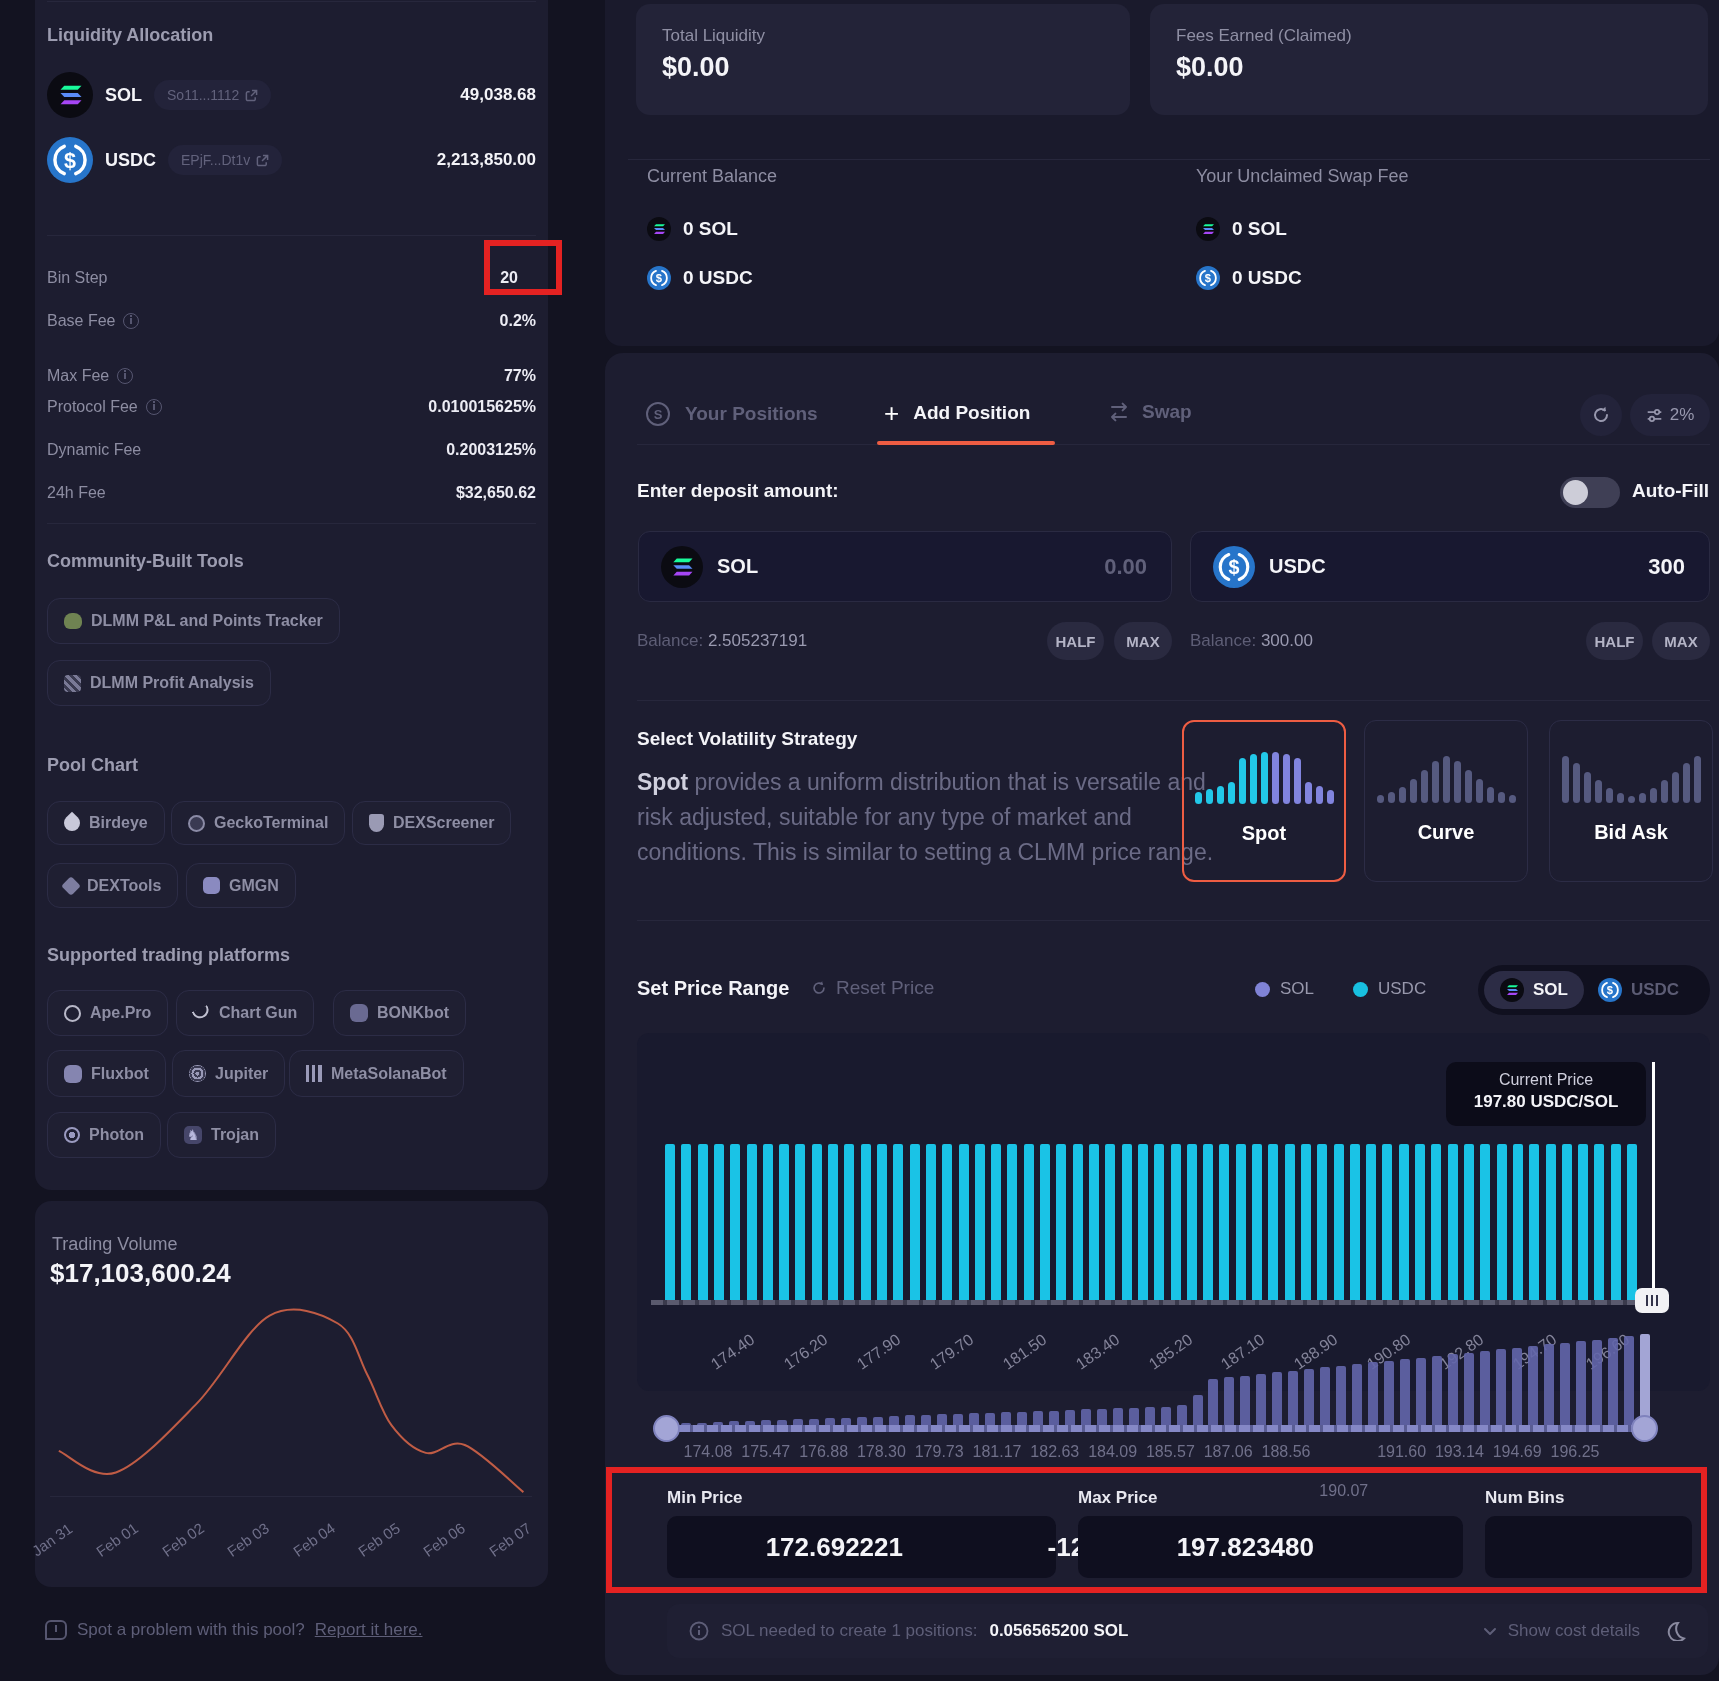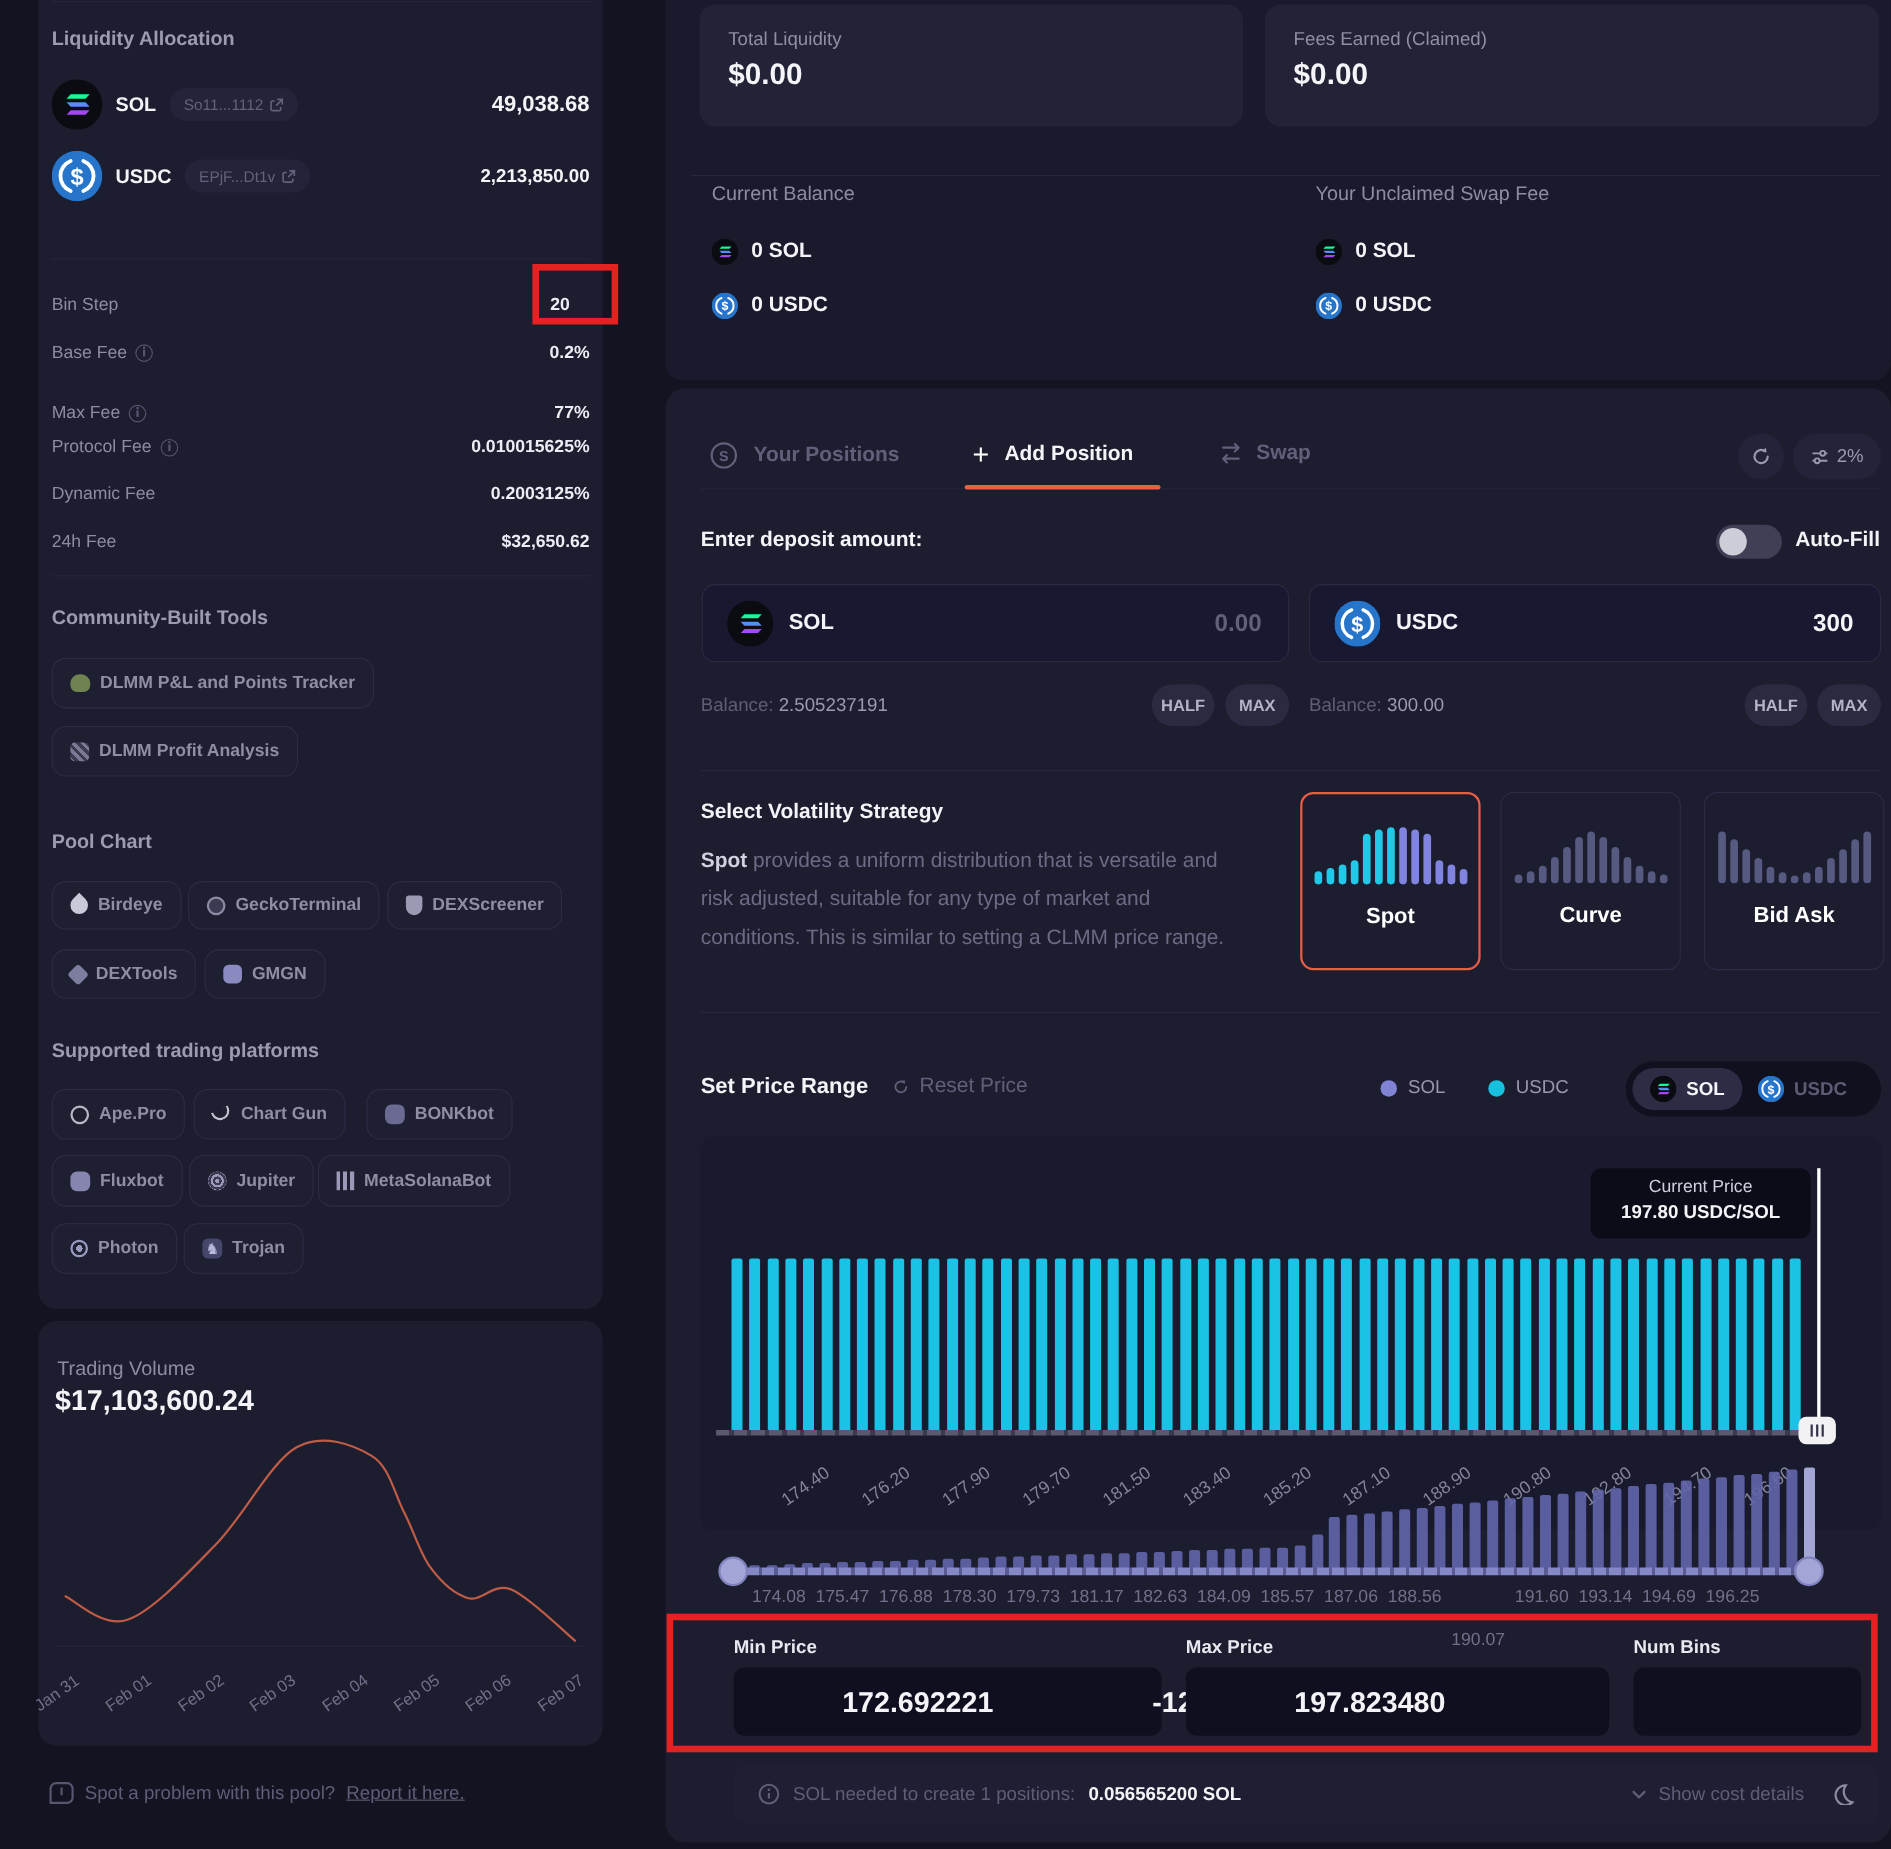--- a/index.html
+++ b/index.html
@@ -108,21 +108,21 @@
       <svg class="ico" width="46" height="46">
           <use href="#ic-sol"></use>
         </svg>
       <span class="b w" style="font-size:18px;">SOL</span>
       <span class="pill">
         <span>So11...1112</span>
         <svg class="ico" width="13" height="13" color="#62627c">
             <use href="#ic-ext"></use>
           </svg>
       </span>
-      <span class="b w" style="margin-left:auto;font-size:20px;">49,038.68</span>
+      <span class="b w" style="margin-left:auto;font-size:17px;">49,038.68</span>
     </div>
 
     <div class="p tok-row" style="left:12px;top:153px;width:489px;">
       <svg class="ico" width="46" height="46">
           <use href="#ic-usdc"></use>
         </svg>
       <span class="b w" style="font-size:18px;">USDC</span>
       <span class="pill">
         <span>EPjF...Dt1v</span>
         <svg class="ico" width="13" height="13" color="#62627c">
@@ -368,21 +368,21 @@
     <div class="p" style="left:585px;top:278px;font-size:17px;color:#5e5e76;">
       <span>Balance:</span>
       <span style="color:#9a9ab0;">300.00</span>
     </div>
     <button class="halfmax p" style="left:981px;top:269px;width:57px;height:38px;border:0;">HALF</button>
     <button class="halfmax p" style="left:1047px;top:269px;width:58px;height:38px;border:0;">MAX</button>
 
     <div class="divider p" style="left:32px;top:347px;width:1073px;"></div>
 
     <div class="p b w" style="left:32px;top:375px;font-size:19px;">Select Volatility Strategy</div>
-    <div class="p" style="left:32px;top:412px;width:700px;font-size:19px;line-height:35px;color:#6b6b86;">
+    <div class="p" style="left:32px;top:412px;width:700px;font-size:23px;line-height:35px;color:#6b6b86;">
       <span style="color:#d0d0de;font-weight:700;">Spot</span><span> provides a uniform distribution that is versatile and</span><br>
       <span>risk adjusted, suitable for any type of market and</span><br>
       <span>conditions. This is similar to setting a CLMM price range.</span>
     </div>
 
     <div class="p scard sel" style="left:577px;top:367px;width:164px;height:162px;">
       <div class="sbars" id="sb0" style="margin-top:26px;">
           <i style="height: 12px; background: rgb(34, 200, 232);"></i>
           <i style="height: 15px; background: rgb(34, 200, 232);"></i>
           <i style="height: 18px; background: rgb(34, 200, 232);"></i>

